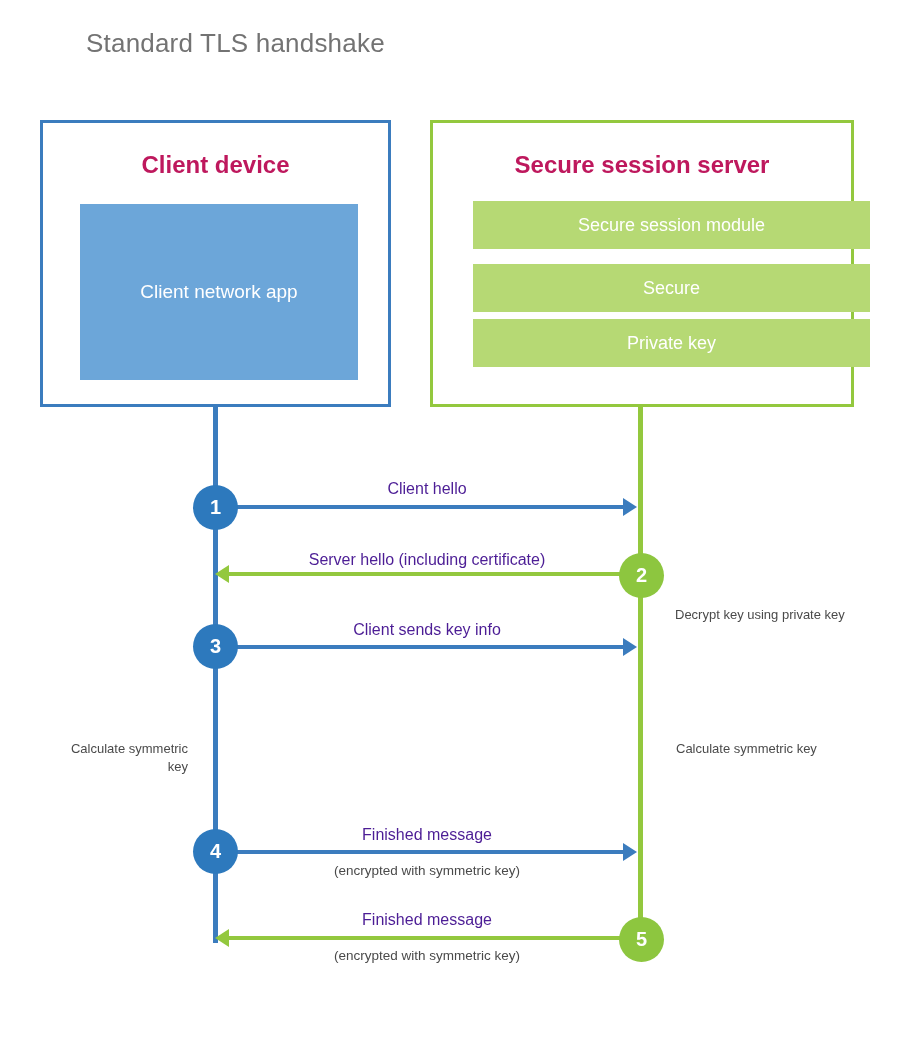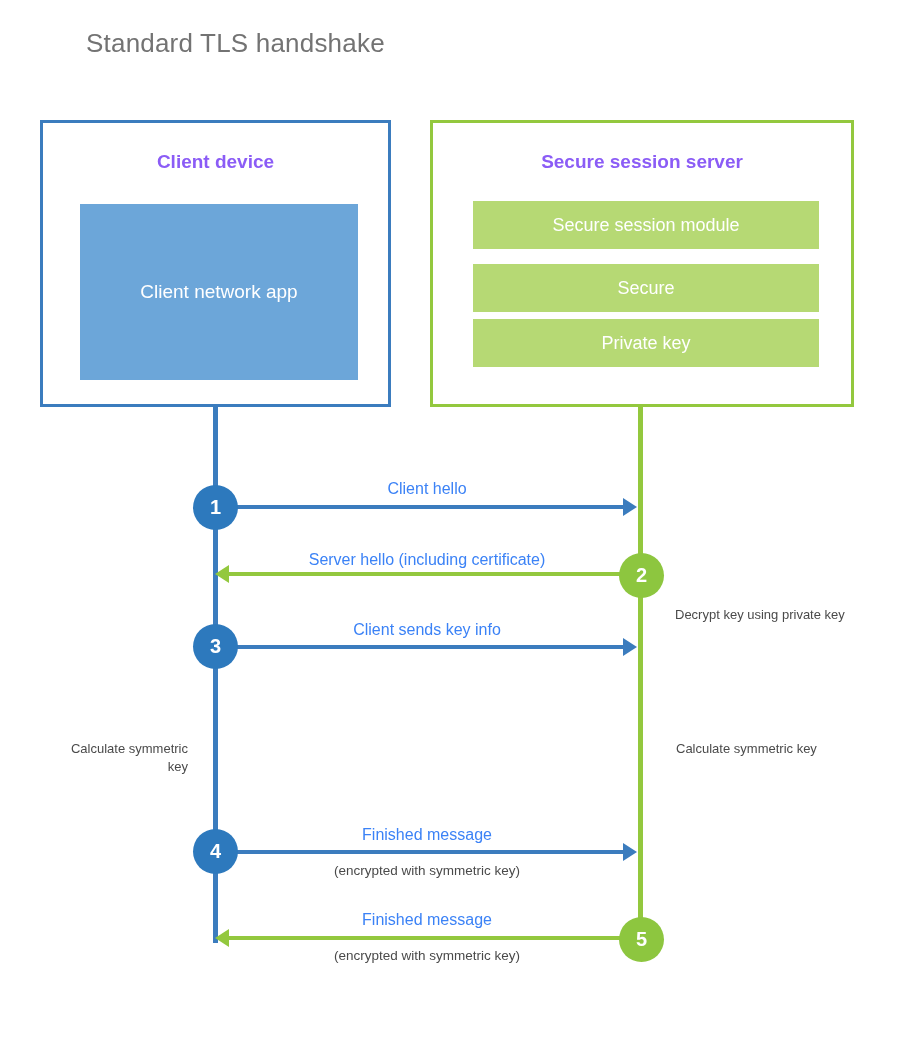--- a/index.html
+++ b/index.html
@@ -53,23 +53,23 @@
     width: 424px;
     height: 287px;
     border: 3px solid #93c83e;
   }
   .party-title {
     position: absolute;
     left: 0;
     right: 0;
     top: 28px;
     text-align: center;
-    font-size: 19px;
+    font-size: 24px;
     font-weight: bold;
-    color: #8b5cf6;
+    color: #be185d;
   }
 
   
   .client-app {
     position: absolute;
     left: 37px;
     top: 81px;
     width: 278px;
     height: 176px;
     background: #6ca6d9;
@@ -82,21 +82,21 @@
     text-align: center;
     line-height: 1.35;
     box-sizing: border-box;
     padding: 16px 18px;
   }
 
   
   .server-bar {
     position: absolute;
     left: 40px;
-    width: 346px;
+    width: 397px;
     height: 48px;
     background: #b6d974;
     color: #ffffff;
     font-size: 18px;
     font-weight: 300;
     display: flex;
     align-items: center;
     justify-content: center;
     box-sizing: border-box;
   }
@@ -160,21 +160,21 @@
     justify-content: center;
   }
   .step-circle.blue { background: #2d79bd; }
   .step-circle.green { background: #8dc63f; }
 
   
   .msg-label {
     position: absolute;
     font-size: 16px;
     font-weight: 300;
-    color: #3b82f6;
+    color: #4c1d95;
     text-align: center;
     white-space: nowrap;
   }
   .msg-sub {
     position: absolute;
     font-size: 13.5px;
     font-weight: 300;
     color: #4a4a4a;
     text-align: center;
     white-space: nowrap;

